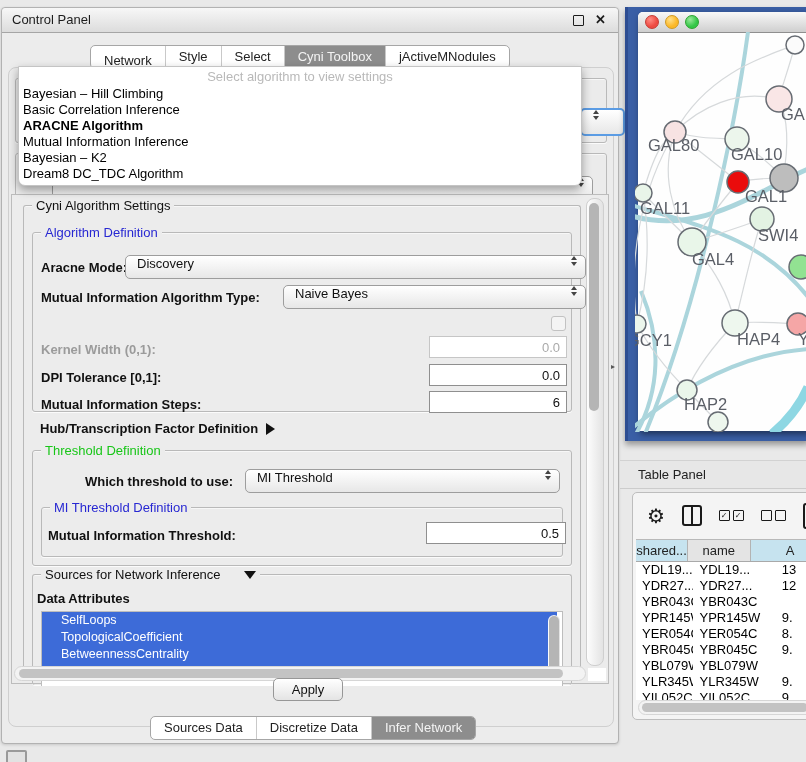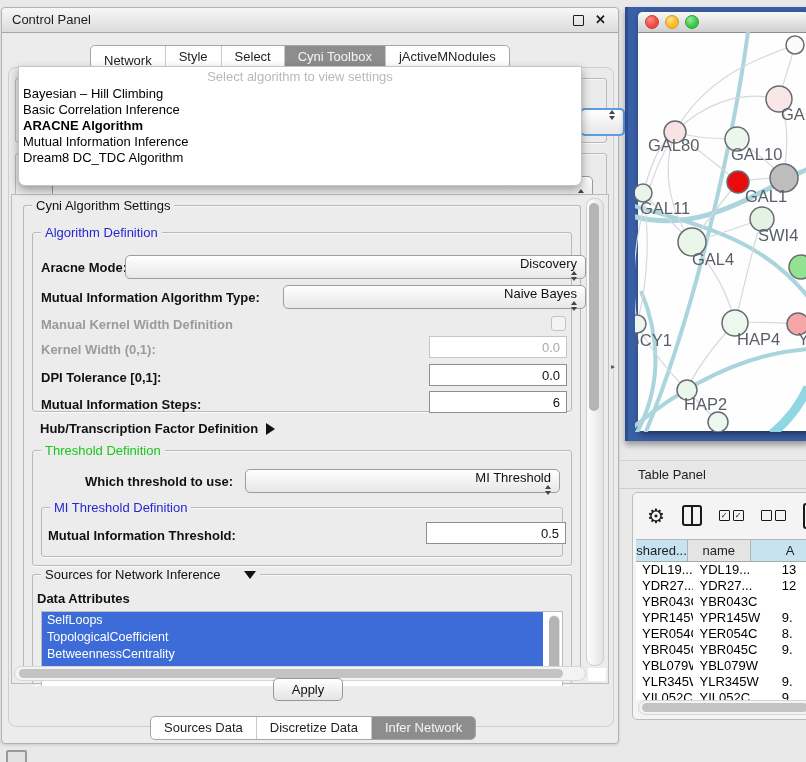--- a/index.html
+++ b/index.html
@@ -24,21 +24,21 @@
   .top-tabs{left:88px;top:37px;}
   .bottom-tabs{left:148px;top:708px;}
 
   
   .group{border:1px solid #b9b9b9;border-radius:3px;box-shadow:inset 0 1px 0 rgba(255,255,255,.6),0 1px 0 rgba(255,255,255,.8);}
   .gtitle{position:absolute;top:-8px;left:8px;background:#ececec;padding:0 4px;font-size:13px;line-height:15px;white-space:nowrap;}
   .t-blue{color:#2727d2;}
   .t-green{color:#18c618;}
 
   
-  .combo{background:linear-gradient(#ffffff,#e7e7e7);border:1px solid #9d9d9d;border-radius:5px;display:flex;align-items:flex-end;padding:0 8px 0 11px;flex-direction:column;}
+  .combo{background:linear-gradient(#ffffff,#e7e7e7);border:1px solid #9d9d9d;border-radius:5px;display:flex;align-items:flex-start;padding:0 8px 0 11px;}
   .combo .ctext{flex:1;color:#111;}
   .arrows{display:flex;flex-direction:column;align-items:center;line-height:4px;}
   .tri-up{width:0;height:0;border-left:3.5px solid transparent;border-right:3.5px solid transparent;border-bottom:4.5px solid #444;margin-bottom:2px;}
   .tri-dn{width:0;height:0;border-left:3.5px solid transparent;border-right:3.5px solid transparent;border-top:4.5px solid #444;}
   .tfield{background:#fff;border:1px solid #8f8f8f;text-align:right;padding:0 6px;display:flex;align-items:center;justify-content:flex-end;}
   .tfield.dis{border:1px solid #c6c6c6;color:#aaa;}
   .lbl{font-weight:bold;color:#111;white-space:nowrap;}
   .lbl.dis{color:#9b9b9b;}
 
   
@@ -48,21 +48,21 @@
   .pop-it.bold{font-weight:bold;}
 
   
   .vsb-track{background:linear-gradient(90deg,#fdfdfd,#e3e3e3);border:1px solid #cfcfcf;border-radius:8px;}
   .vsb-thumb{position:absolute;left:2px;width:10px;background:#b5b5b5;border-radius:6px;}
   .hsb-track{background:#f3f3f3;border:1px solid #d6d6d6;border-radius:8px;}
   .hsb-thumb{position:absolute;top:2px;height:9px;background:#c3c3c3;border-radius:6px;}
 
   
   .attr-list{background:#fff;border:1px solid #bdbdbd;}
-  .attr-it{height:17px;line-height:17px;color:#fff;background:#3d6bd8;padding-left:5px;font-size:12.5px;}
+  .attr-it{height:17px;line-height:17px;color:#fff;background:#3d6bd8;padding-left:19px;font-size:12.5px;}
 
   .apply-btn{background:linear-gradient(#ffffff,#e4e4e4);border:1px solid #979797;border-radius:5px;text-align:center;line-height:21px;color:#111;}
 
   
   .net-frame{left:625px;top:7px;width:181px;height:434px;background:#3a5fa6;border-left:3px solid #2d4d92;box-shadow:0 4px 6px rgba(0,0,0,.35);}
   .net-inner{left:10px;top:5px;width:171px;height:419px;background:#fefefe;border-radius:5px 5px 0 0;box-shadow:2px 3px 7px rgba(0,0,0,.5);}
   .net-titlebar{left:0;top:0;right:0;height:20px;background:linear-gradient(#f8f8f8,#cfcfcf);border-bottom:1px solid #8f8f8f;border-radius:5px 5px 0 0;display:flex;align-items:center;padding-left:7px;gap:6px;}
   .tl{width:12px;height:12px;border-radius:50%;}
   .tl.red{background:radial-gradient(circle at 35% 30%,#ff8c84,#ee4b42 60%);border:1px solid #c43b33;}
   .tl.yel{background:radial-gradient(circle at 35% 30%,#ffe08a,#fcb827 60%);border:1px solid #d1991f;}
@@ -151,20 +151,21 @@
           <span>jActiveMNodules</span>
         </div>
     </div>
 
     <div class="abs popup">
       <div class="pop-ph">Select algorithm to view settings</div>
       <div class="pop-it">Bayesian – Hill Climbing</div>
       <div class="pop-it">Basic Correlation Inference</div>
       <div class="pop-it bold">ARACNE Algorithm</div>
       <div class="pop-it">Mutual Information Inference</div>
+      <div class="pop-it">Bayesian – K2</div>
       <div class="pop-it">Dream8 DC_TDC Algorithm</div>
     </div>
 
     <div class="abs" style="left:9px;top:186px;width:596px;height:488px;border:1px solid #bcbcbc;background:#ececec;">
 
       <div class="abs group" style="left:11px;top:10px;width:556px;height:470px;border-bottom:none;">
         <span class="gtitle">Cyni Algorithm Settings</span>
 
         <div class="abs group" style="left:8px;top:26px;width:538px;height:178px;">
           <span class="gtitle t-blue">Algorithm Definition</span>
@@ -180,21 +181,20 @@
 
           <div class="abs lbl" style="left:8px;top:57px;">Mutual Information Algorithm Type:</div>
           <div class="abs combo" style="left:250px;top:52px;width:282px;height:22px;">
             <span class="ctext">Naive Bayes</span>
             <span class="arrows">
                 <span class="tri-up"></span>
                 <span class="tri-dn"></span>
               </span>
           </div>
 
-          <div class="abs lbl dis" style="left:8px;top:84px;">Manual Kernel Width Definition</div>
           <div class="abs" style="left:518px;top:83px;width:13px;height:13px;border:1px solid #c2c2c2;border-radius:3px;background:#f4f4f4;"></div>
 
           <div class="abs lbl dis" style="left:8px;top:109px;">Kernel Width (0,1):</div>
           <div class="abs tfield dis" style="left:396px;top:103px;width:124px;height:20px;">0.0</div>
 
           <div class="abs lbl" style="left:8px;top:137px;">DPI Tolerance [0,1]:</div>
           <div class="abs tfield" style="left:396px;top:131px;width:124px;height:20px;">0.0</div>
 
           <div class="abs lbl" style="left:8px;top:164px;">Mutual Information Steps:</div>
           <div class="abs tfield" style="left:396px;top:158px;width:124px;height:20px;">6</div>

